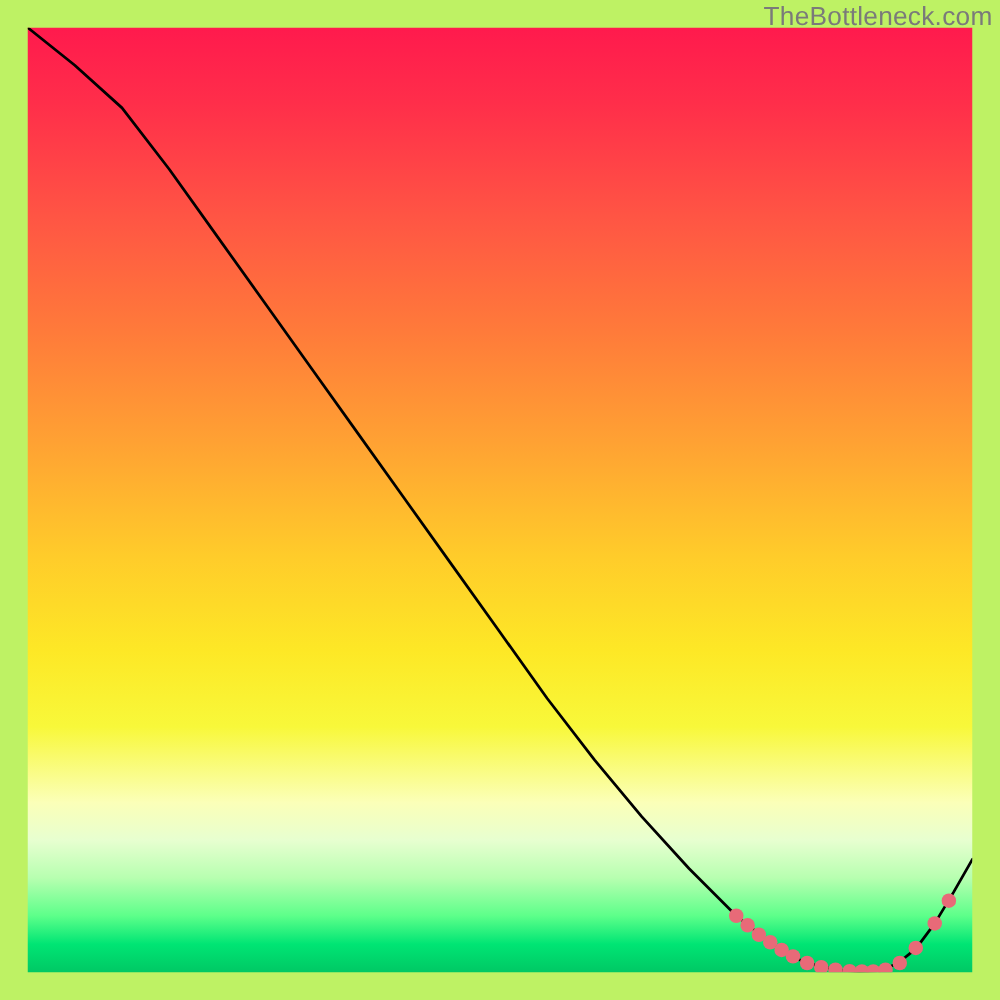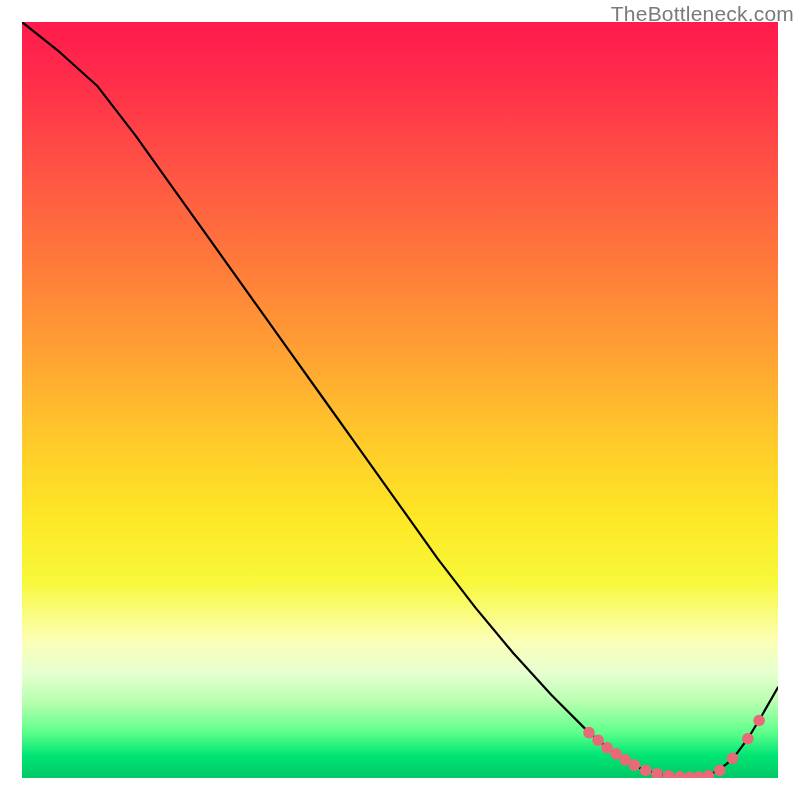--- a/index.html
+++ b/index.html
@@ -10,21 +10,21 @@
     background: #000;
     overflow: hidden;
     font-family: Arial, Helvetica, sans-serif;
   }
   .frame {
     position: absolute;
     left: 0;
     top: 0;
     width: 800px;
     height: 800px;
-    background: #ffffff;
+    background: #bef264;
   }
   .plot {
     position: absolute;
     left: 22px;
     top: 22px;
     width: 756px;
     height: 756px;
     overflow: hidden;
   }
   .gradient {

